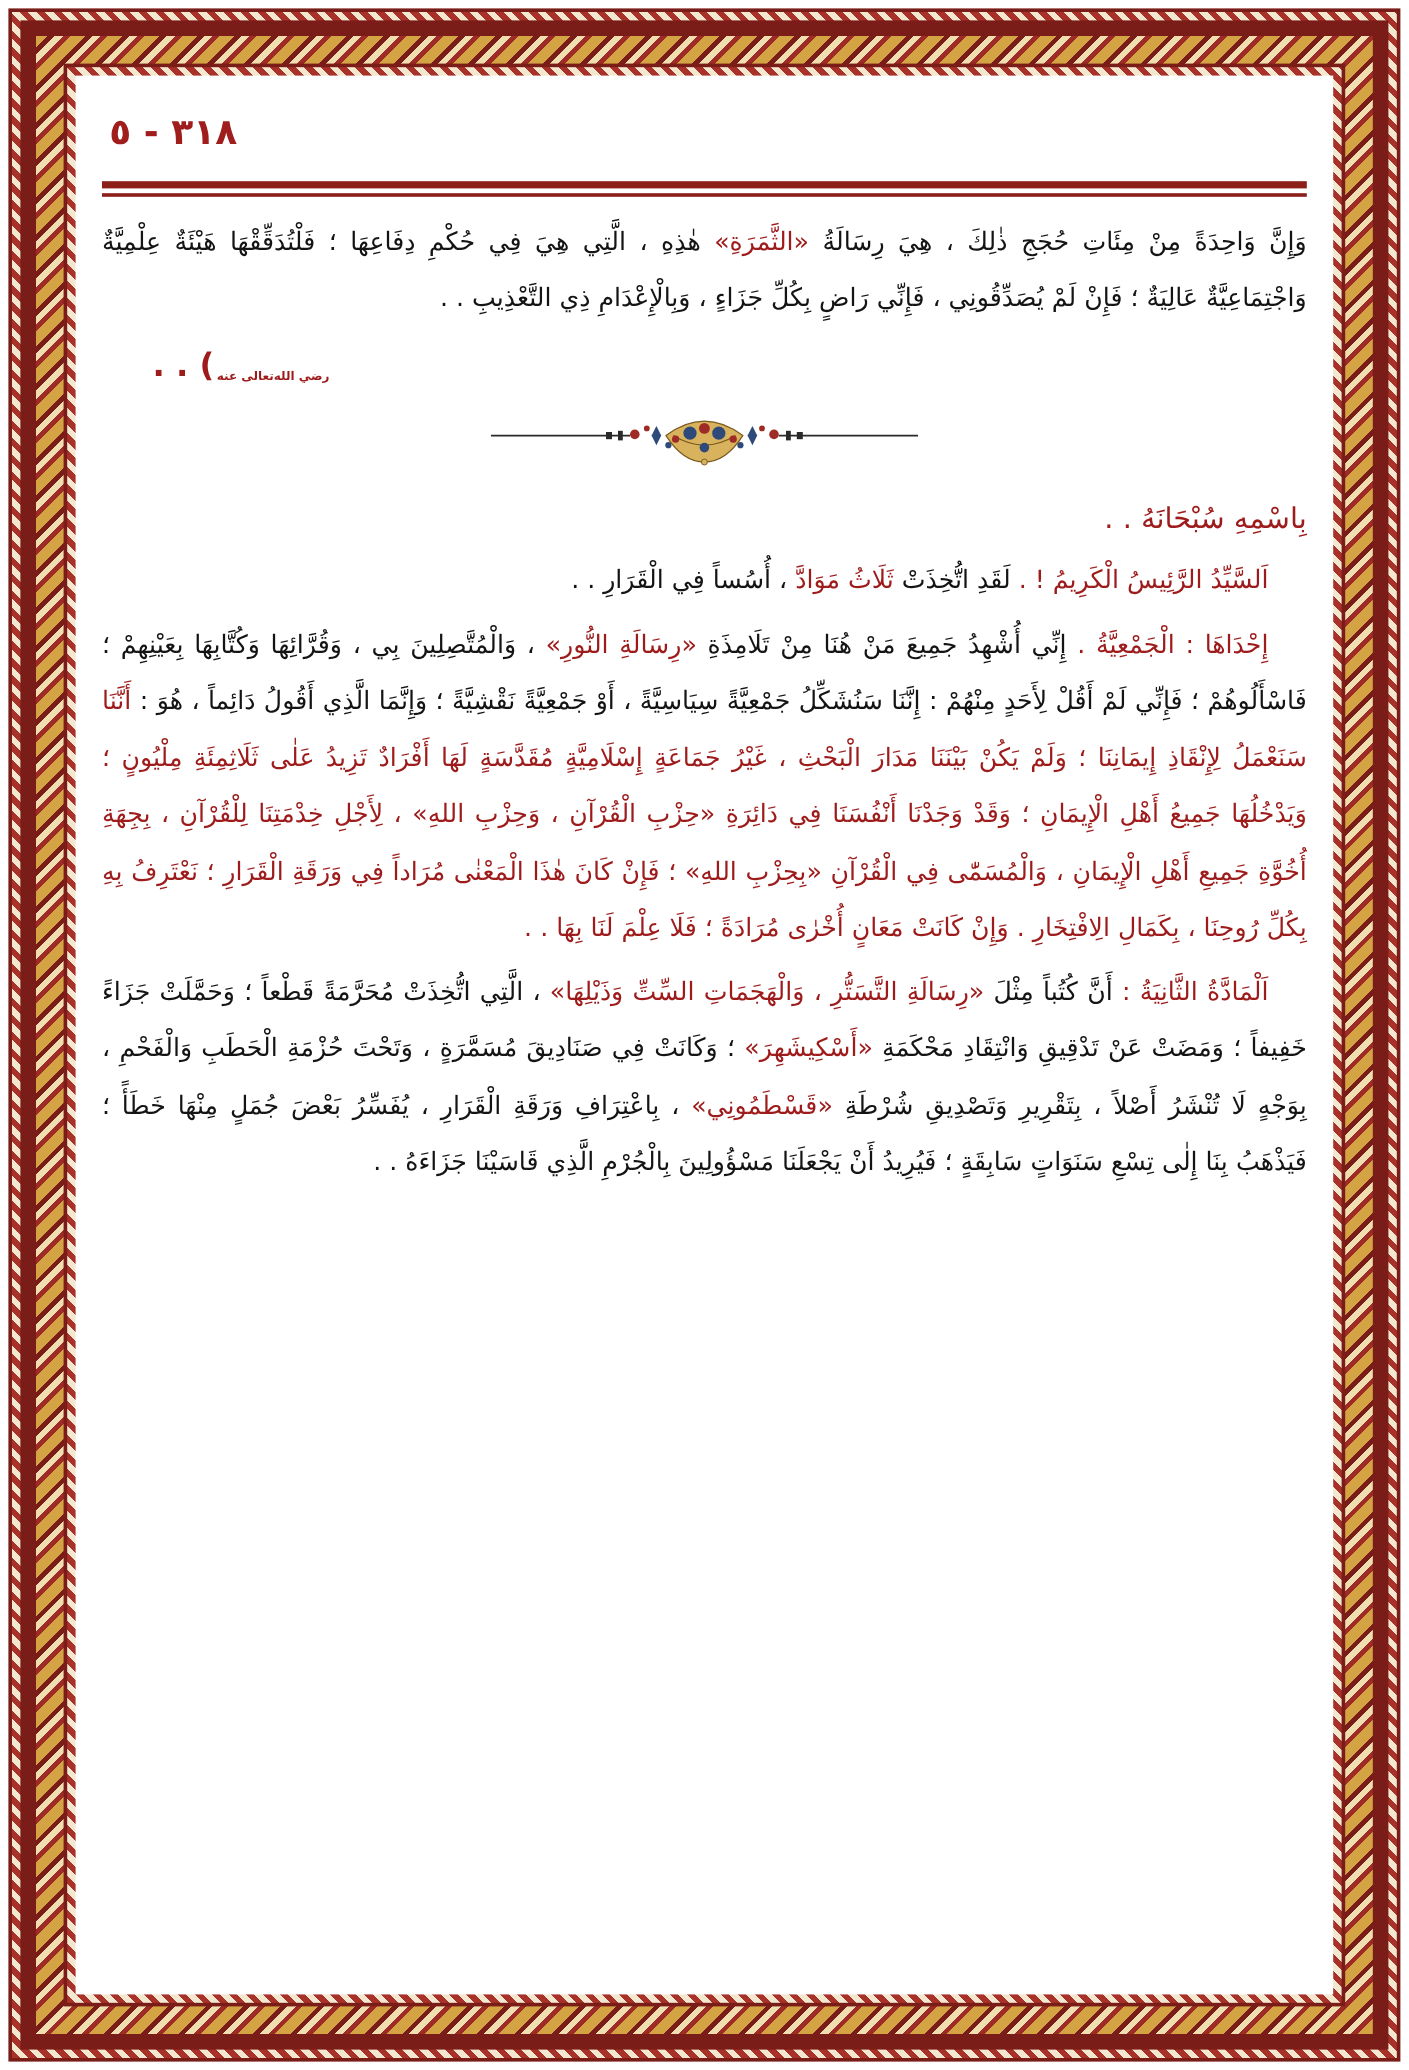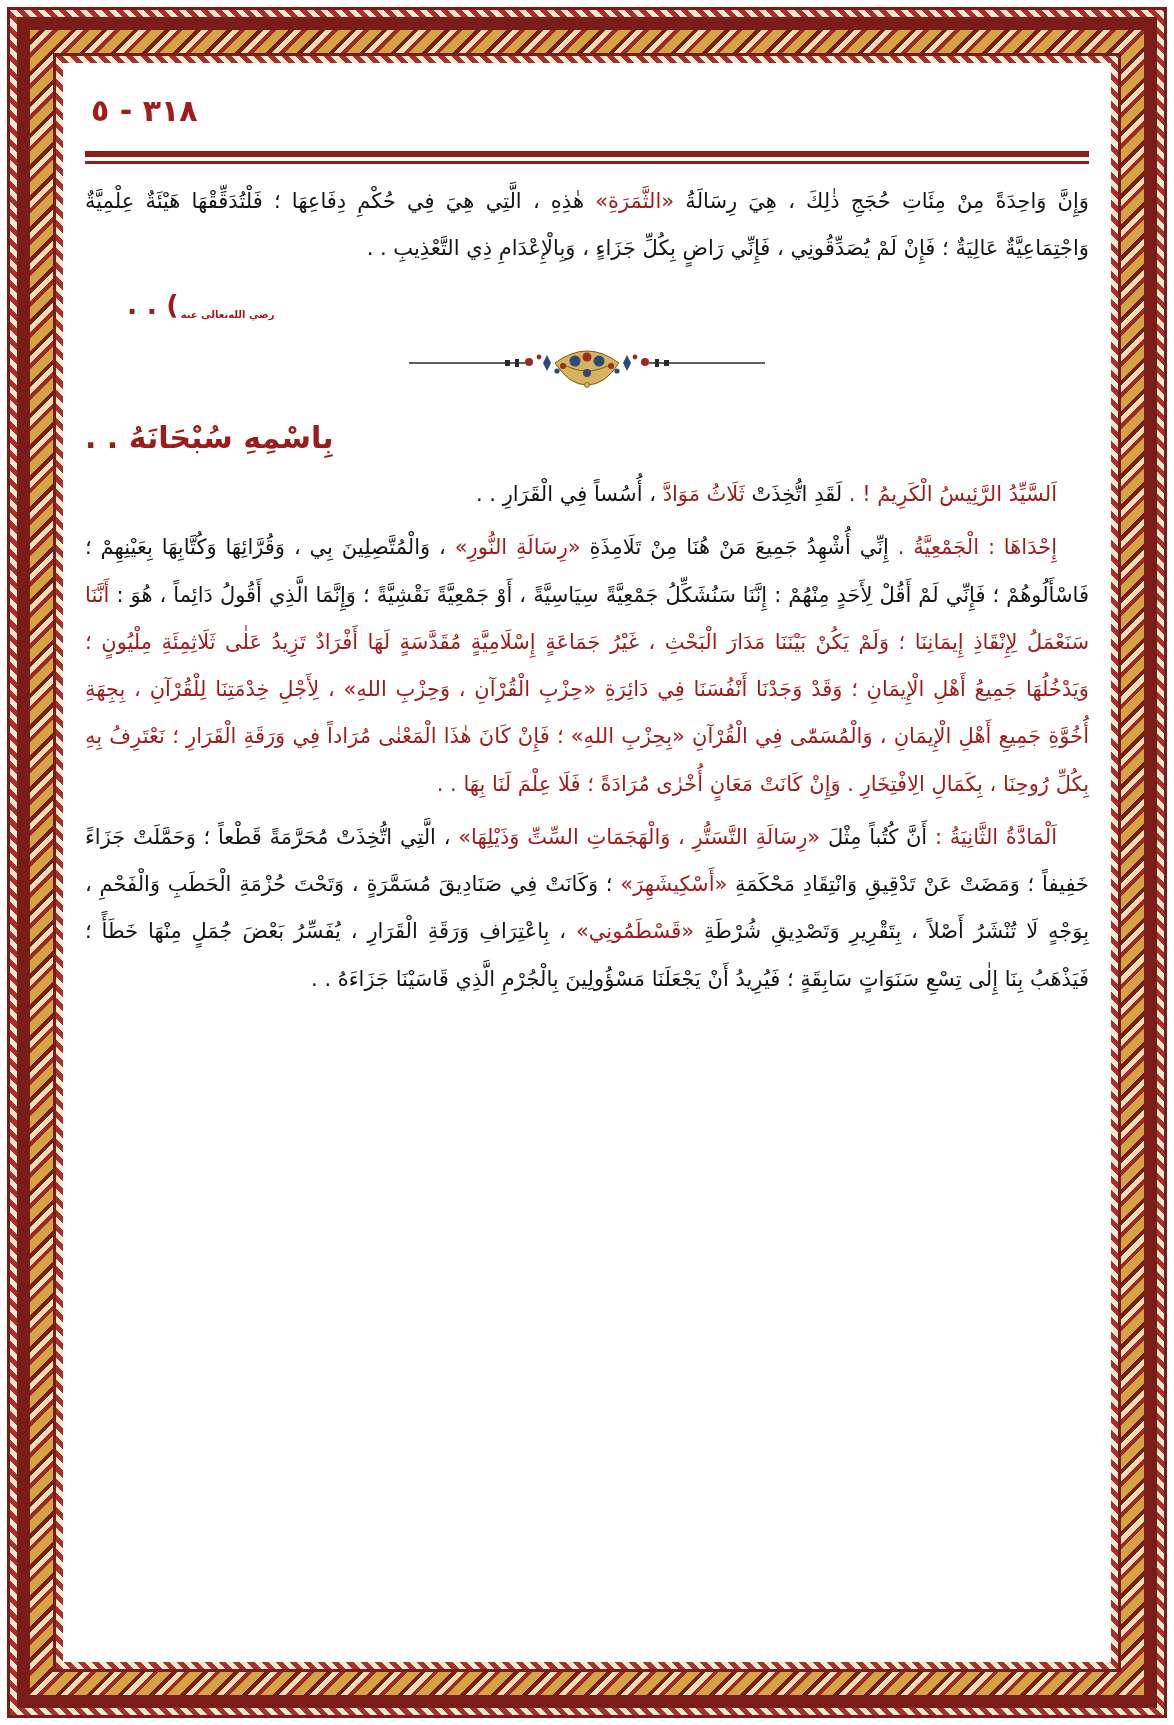--- a/index.html
+++ b/index.html
@@ -60,22 +60,22 @@
   }
   .seal{
     display:inline-flex;flex-direction:row;
     font-size:10px;line-height:1.12;color:var(--red);font-weight:700;
     vertical-align:-4px;margin:0 2px;
   }
   .divider{
     text-align:center;margin:14px 0 6px 0;
   }
   .basmala{
-    margin:16px 0 6px 0;text-align:left;
-    color:var(--red);font-size:30px;font-weight:700;line-height:1.8;
+    margin:16px 0 6px 0;text-align:right;
+    color:var(--red);font-size:24px;font-weight:400;line-height:1.8;
   }
 </style>
 </head>
 <body>
 
 <div class="page">
   <div class="frame-a">
    <div class="frame-b">
     <div class="frame-c">
      <div class="frame-d">

